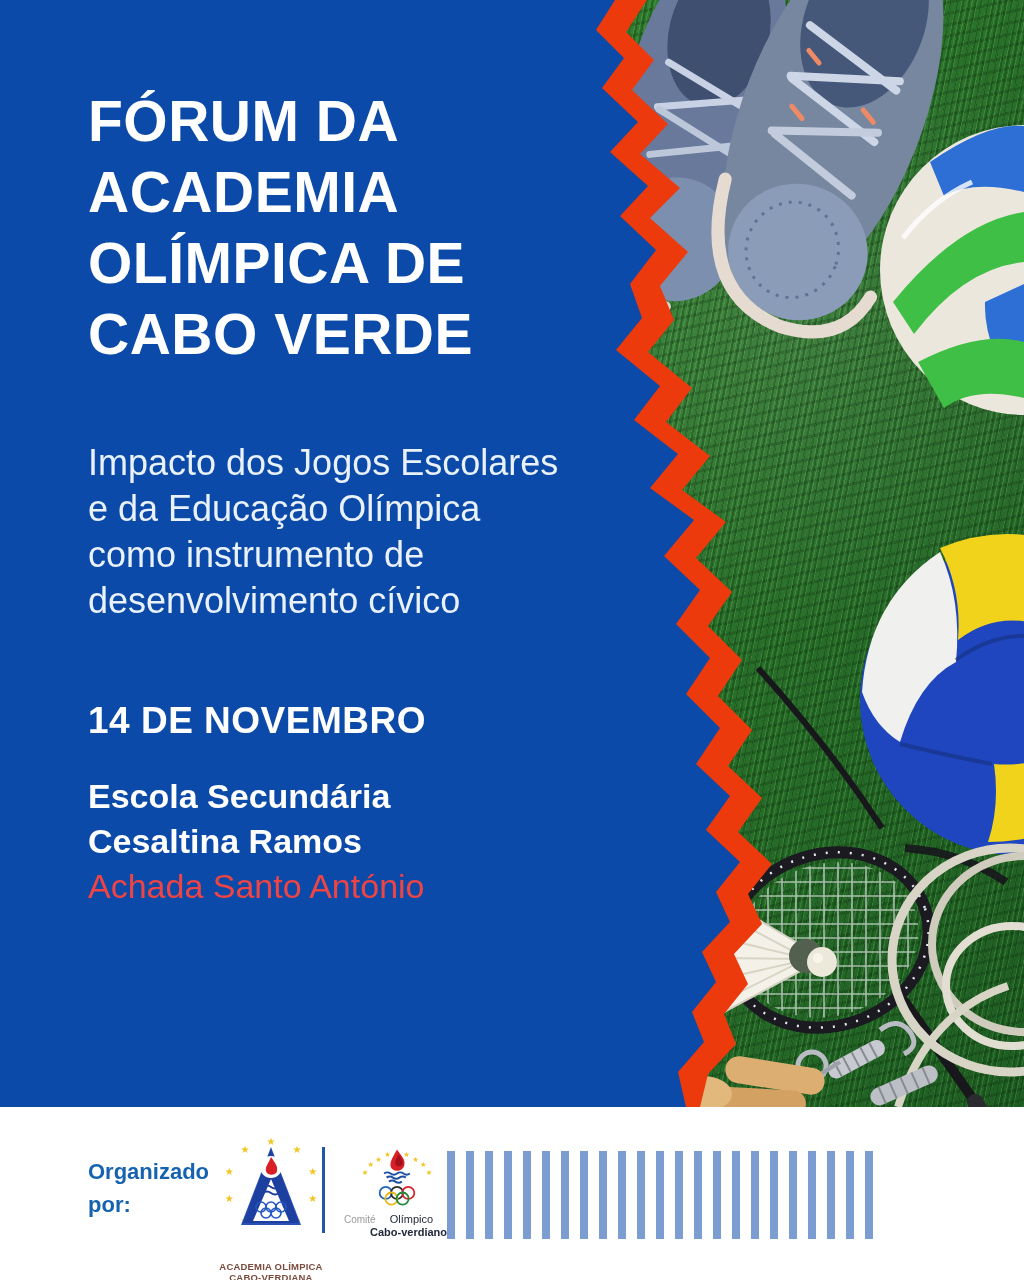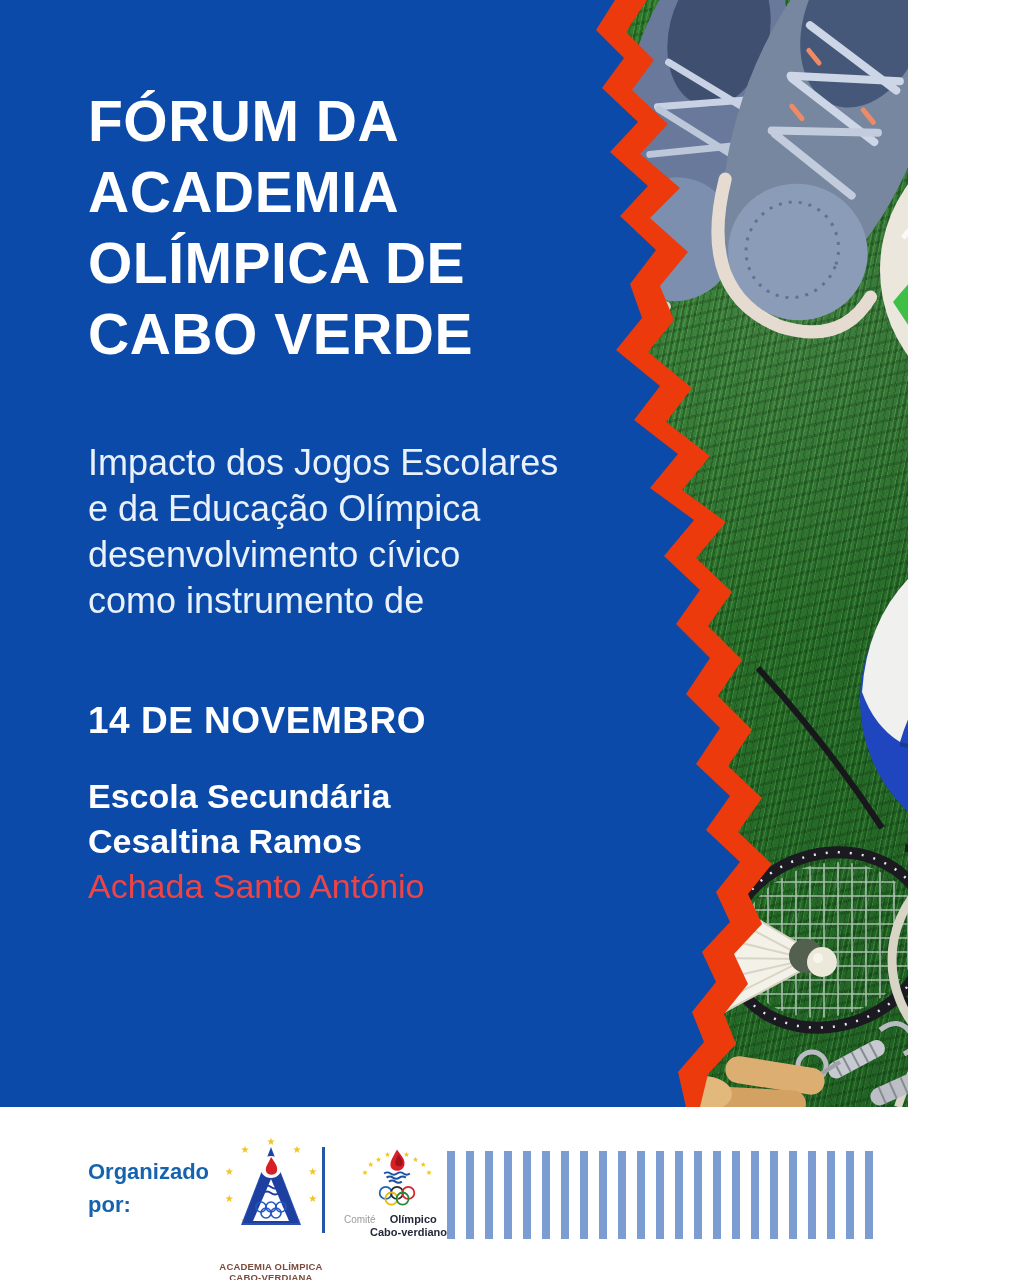--- a/index.html
+++ b/index.html
@@ -1,17 +1,17 @@
 <!DOCTYPE html>
 <html style="--panel-blue: #0b4aa8; --torn-red: #ec3a0d; --stripe-blue: #7b9dd2; --organizado-blue: #1563ae; --grass-green: #2f7d2f; --star-yellow: #f2c41d; --flame-red: #d81f26;"><head>
 <meta charset="utf-8">
 <style>
   html,body{margin:0;padding:0;background:#ffffff;}
   .poster{
-    position:relative;width:908px;height:1280px;overflow:hidden;background:#ffffff;
+    position:relative;width:1024px;height:1280px;overflow:hidden;background:#ffffff;
     font-family:"Liberation Sans","DejaVu Sans",sans-serif;
   }
   
   .photo{
     position:absolute;left:0;top:0;width:1024px;height:1107px;
     background:
       repeating-linear-gradient(100deg, rgba(8,38,10,.28) 0 2px, transparent 2px 6px),
       repeating-linear-gradient(-78deg, rgba(205,240,150,.14) 0 1px, transparent 1px 5px),
       repeating-linear-gradient(168deg, rgba(0,20,0,.18) 0 3px, transparent 3px 11px),
       radial-gradient(620px 520px at 78% 30%, rgba(255,255,245,.10), transparent 60%),
@@ -41,21 +41,21 @@
   .org-text{position:absolute;left:88px;top:48px;font-size:22px;line-height:33px;
             font-weight:700;color:var(--organizado-blue,#1563ae);}
   .org-text span{display:block;}
   .logo1{position:absolute;left:219px;top:30px;width:104px;text-align:center;}
   .logo1-caption{font-size:9.5px;line-height:11px;font-weight:700;color:#7a4a3c;letter-spacing:.2px;margin-top:24px;}
   .logo1-caption span{display:block;}
   .divider{position:absolute;left:322px;top:40px;width:3px;height:86px;background:#2456a8;}
   .logo2{position:absolute;left:338px;top:36px;width:118px;text-align:center;}
   .logo2-caption{font-size:11px;line-height:13px;text-align:left;padding-left:6px;white-space:nowrap;}
   .logo2-caption .prefix{color:#9b9b9b;font-size:10px;font-weight:400;margin-right:14px;}
-  .logo2-caption .bold{color:#23283a;font-weight:700;text-align:right;}
+  .logo2-caption .bold{color:#23283a;font-weight:400;text-align:right;}
   .logo2-caption .row2{display:block;padding-left:26px;color:#23283a;font-weight:700;}
   .stripes{position:absolute;left:447px;top:44px;height:88px;display:flex;gap:11px;}
   .stripe{width:8px;height:88px;background:var(--stripe-blue,#7b9dd2);}
 </style>
 </head>
 <body>
 
 <div class="poster">
 
   <div class="photo">
@@ -178,22 +178,22 @@
   <div class="content">
     <h1 class="title">
       <span>FÓRUM DA</span>
       <span>ACADEMIA</span>
       <span>OLÍMPICA DE</span>
       <span>CABO VERDE</span>
     </h1>
     <p class="subtitle">
       <span>Impacto dos Jogos Escolares</span>
       <span>e da Educação Olímpica</span>
+      <span>como instrumento de</span>
       <span>desenvolvimento cívico</span>
-      <span>como instrumento de</span>
     </p>
     <div class="when-where">
       <p class="date-line">14 DE NOVEMBRO</p>
       <div class="venue">
         <span class="bold">Escola Secundária</span>
         <span class="bold">Cesaltina Ramos</span>
         <span class="reg">Achada Santo António</span>
       </div>
     </div>
   </div>

